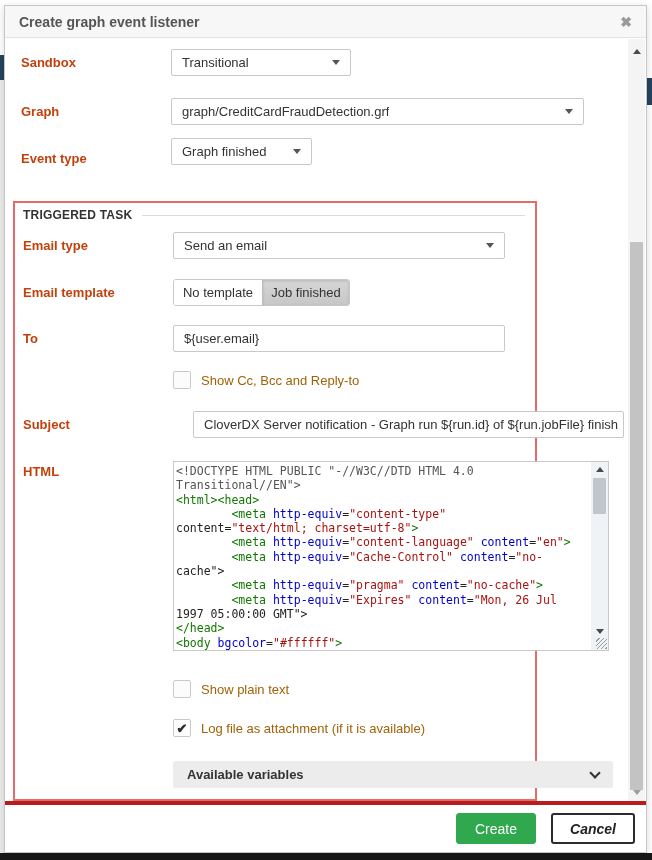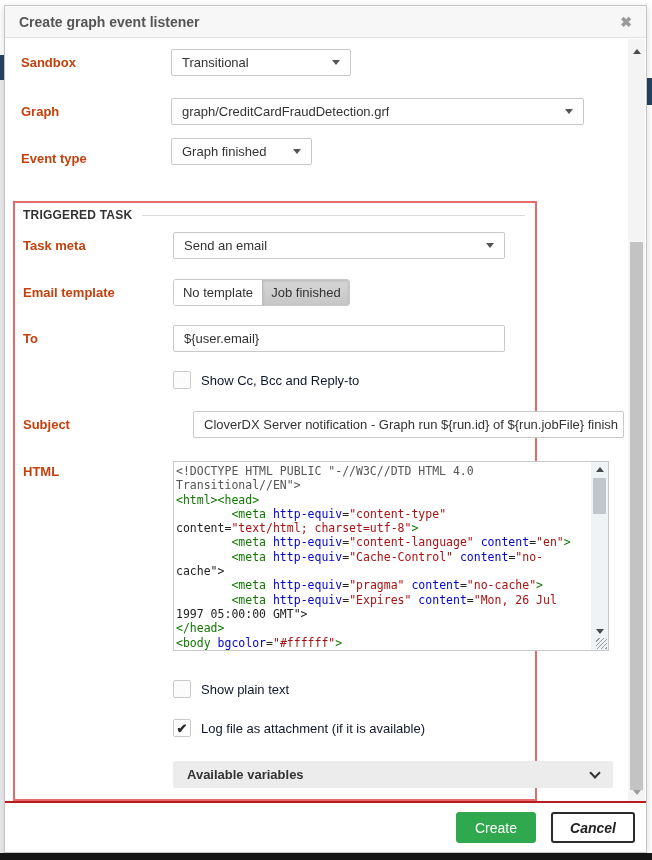--- a/index.html
+++ b/index.html
@@ -50,21 +50,21 @@
                 font-family:"Liberation Sans", sans-serif; }
   .toggle-btn.first { width:88px; }
   .toggle-btn.second { width:87px; border-left:1px solid #bdbdbd; }
   .toggle-btn.active { background:linear-gradient(#d6d6d6,#c7c7c7); box-shadow:inset 0 1px 3px rgba(0,0,0,.15);text-align:center; }
 
   
   .checkbox-row { position:absolute; display:flex; align-items:center; }
   .checkbox { width:18px; height:18px; border:1px solid #c9c9c9; border-radius:2px; background:#fcfcfc;
               display:flex; align-items:center; justify-content:center; font-size:13px; color:#2b2b2b;
               font-weight:bold; cursor:pointer; flex:none; }
-  .checkbox-label { margin-left:10px; font-size:13px; color:#0f172a; }
+  .checkbox-label { margin-left:10px; font-size:13px; color:#a16207; }
 
   
   .code-editor { position:absolute; left:158px; top:258px; width:436px; height:190px;
                  border:1px solid #c9c9c9; background:#fff; }
   .code-content { position:absolute; left:0; top:0; right:17px; bottom:0; padding:2px 0 0 2px;
                   font-family:"DejaVu Sans Mono", monospace; font-size:11.5px; line-height:14.3px;
                   white-space:pre; overflow:hidden; }
   .tok-meta { color:#555; } .tok-tag { color:#117700; } .tok-attr { color:#0000cc; }
   .tok-str { color:#aa1111; } .tok-plain { color:#222; }
 
@@ -86,21 +86,21 @@
      background:repeating-linear-gradient(135deg, transparent 0 2px, #9a9a9a 2px 3px); cursor:nwse-resize; }
 
   
   .accordion { position:absolute; left:158px; top:558px; width:440px; height:27px; background:#ececec;
                display:flex; align-items:center; justify-content:space-between; padding:0 14px; cursor:pointer; border-radius:2px; }
   .accordion-label { font-size:13px; font-weight:bold; color:#333; }
   .chevron-down { width:8px; height:8px; border-right:2px solid #333; border-bottom:2px solid #333;
                   transform:rotate(45deg); margin-top:-4px; }
 
   
-  .dialog-footer { position:absolute; left:0; right:0; bottom:0; height:51px; border-top:2px solid #b91c1c;
+  .dialog-footer { position:absolute; left:0; right:0; bottom:0; height:51px; border-top:4px solid #b91c1c;
                    display:flex; align-items:center; justify-content:flex-end; gap:15px; padding-right:11px; background:#fff; }
   .btn { height:31px; font-size:14px; border-radius:3px; cursor:pointer; font-family:"Liberation Sans", sans-serif; }
   .btn-create { width:80px; background:#2fa84e; color:#fff; border:1px solid #2fa84e; }
   .btn-cancel { width:84px; background:#fff; color:#222; border:2px solid #2b2b2b; font-weight:bold;font-style:italic; }
 </style>
 </head>
 <body>
 
 <div class="bg-sliver left"></div>
 <div class="bg-sliver right"></div>
@@ -134,21 +134,21 @@
       <span class="caret-down"></span>
     </div>
 
     <div class="red-box">
 
       <div class="legend-row">
         <span class="legend-text">TRIGGERED TASK</span>
         <span class="legend-line"></span>
       </div>
 
-      <span class="field-label" style="left:8px; top:35px;">Task meta</span>
+      <span class="field-label" style="left:8px; top:35px;">Email type</span>
       <div class="select-box" style="left:158px; top:29px; width:332px;">
         <span class="val">Send an email</span>
         <span class="caret-down"></span>
       </div>
 
       <span class="field-label" style="left:8px; top:82px;">Email template</span>
       <div class="toggle-group">
         <button class="toggle-btn first">No template</button>
         <button class="toggle-btn second active">Job finished</button>
       </div>

